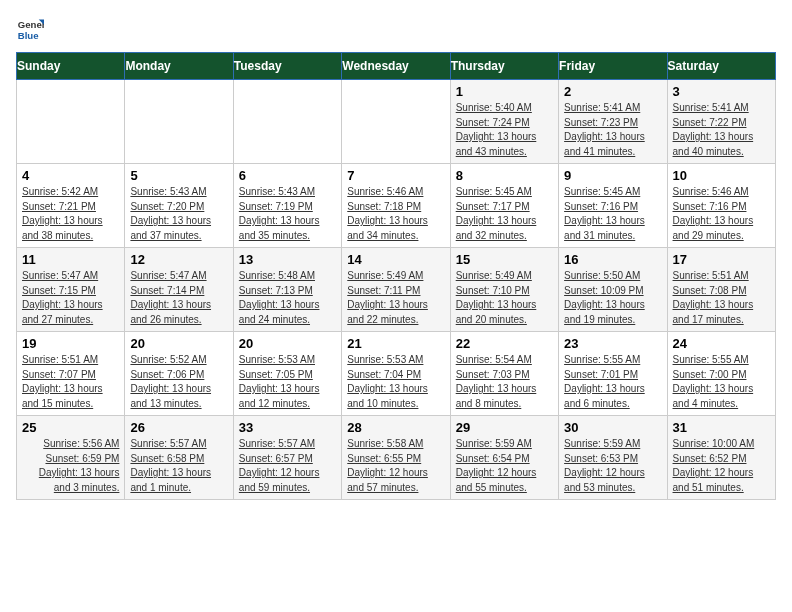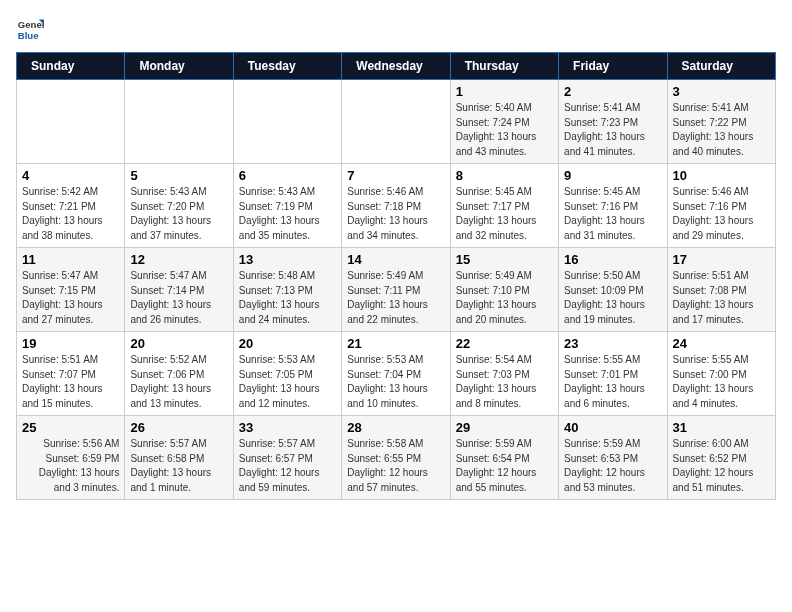--- a/index.html
+++ b/index.html
@@ -36,24 +36,24 @@
     .subtitle {
       font-size: 16px;
       color: #333;
     }
     table {
       width: 100%;
       border-collapse: collapse;
       font-size: 11px;
     }
     thead tr th {
-      background: #0f172a;
+      background: #14532d;
       color: #fff;
       text-align: left;
-      padding: 6px 14px;
+      padding: 6px 0;
       font-size: 12px;
       font-weight: bold;
       border: 1px solid #2e6db4;
     }
     tbody tr td {
       border: 1px solid #ccc;
       vertical-align: top;
       padding: 4px 5px;
       height: 78px;
       width: 108px;
@@ -67,20 +67,21 @@
     .day-num {
       font-weight: bold;
       font-size: 13px;
       margin-bottom: 2px;
       display: block;
     }
     .cell-info {
       font-size: 10px;
       line-height: 1.45;
       color: #333;
+      text-decoration: underline;
     }
     .empty-cell {
       background: #fff !important;
     }
   </style>
 </head>
 <body>
 
 <div class="header-section">
   <div class="logo">
@@ -319,28 +320,28 @@
 and 57 minutes.</div>
         </td>
         <td>
           <span class="day-num">29</span>
           <div class="cell-info" style="white-space: pre-line;">Sunrise: 5:59 AM
 Sunset: 6:54 PM
 Daylight: 12 hours
 and 55 minutes.</div>
         </td>
         <td>
-          <span class="day-num">40</span>
+          <span class="day-num">30</span>
           <div class="cell-info" style="white-space: pre-line;">Sunrise: 5:59 AM
 Sunset: 6:53 PM
 Daylight: 12 hours
 and 53 minutes.</div>
         </td>
         <td>
           <span class="day-num">31</span>
-          <div class="cell-info" style="white-space: pre-line;">Sunrise: 6:00 AM
+          <div class="cell-info" style="white-space: pre-line;">Sunrise: 10:00 AM
 Sunset: 6:52 PM
 Daylight: 12 hours
 and 51 minutes.</div>
         </td>
       </tr>
     </tbody>
 </table>
 
 </body></html>

